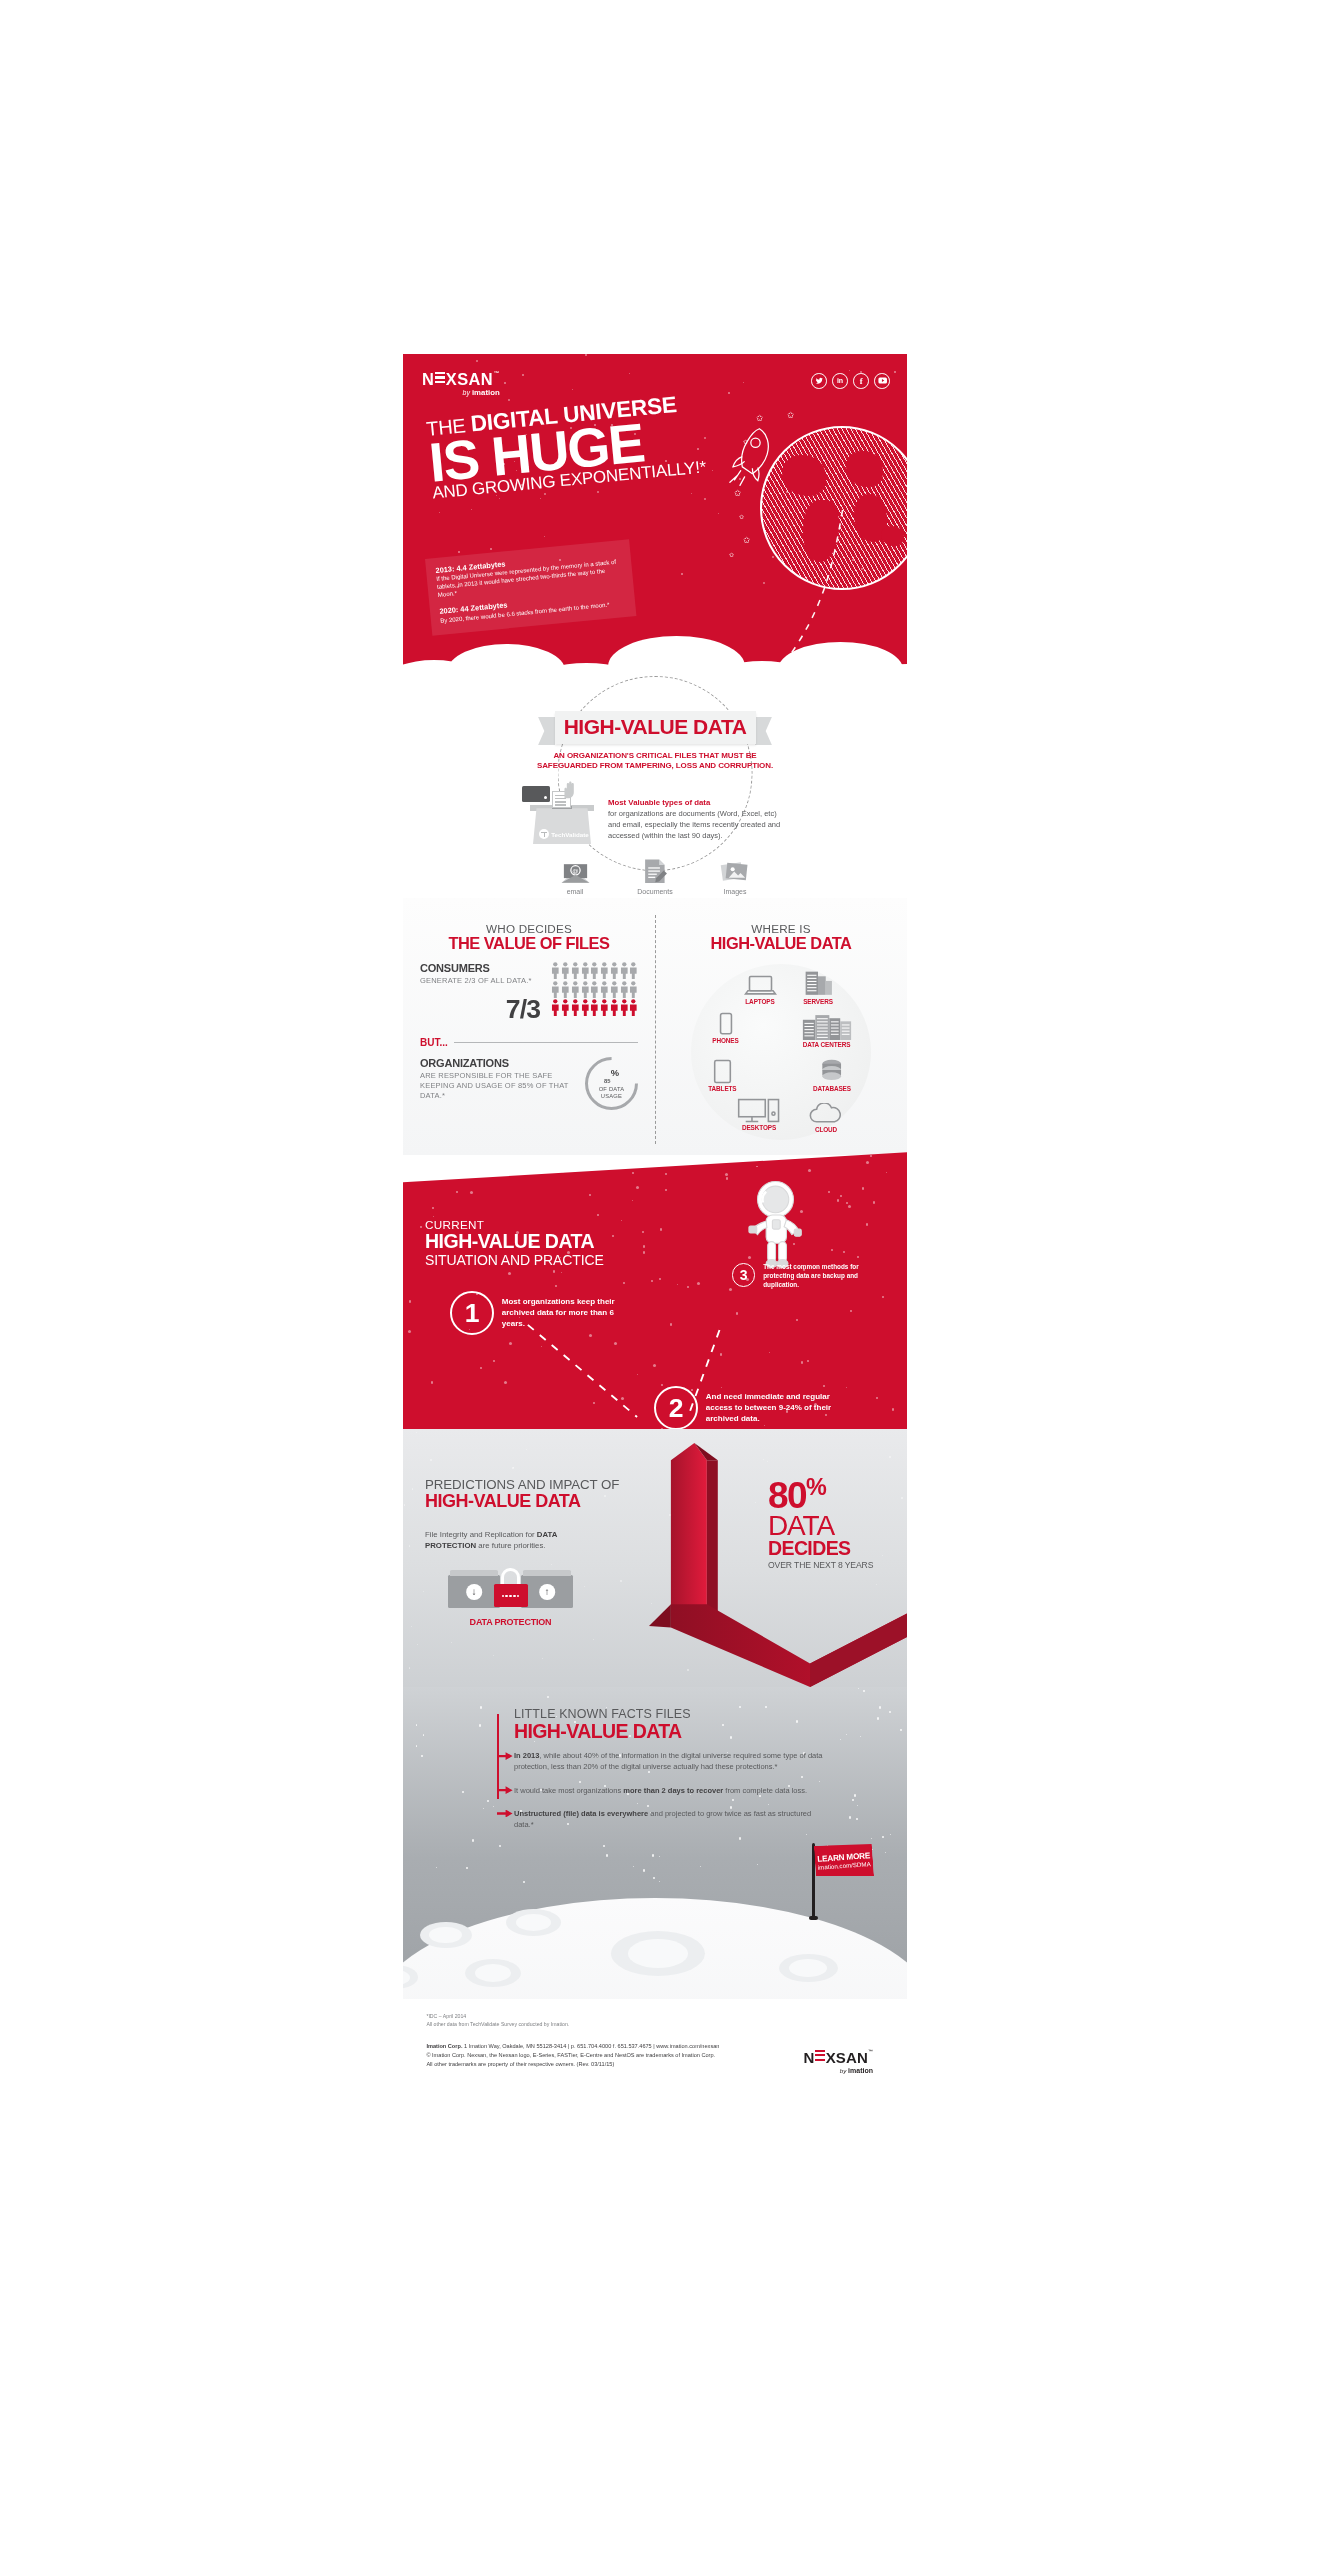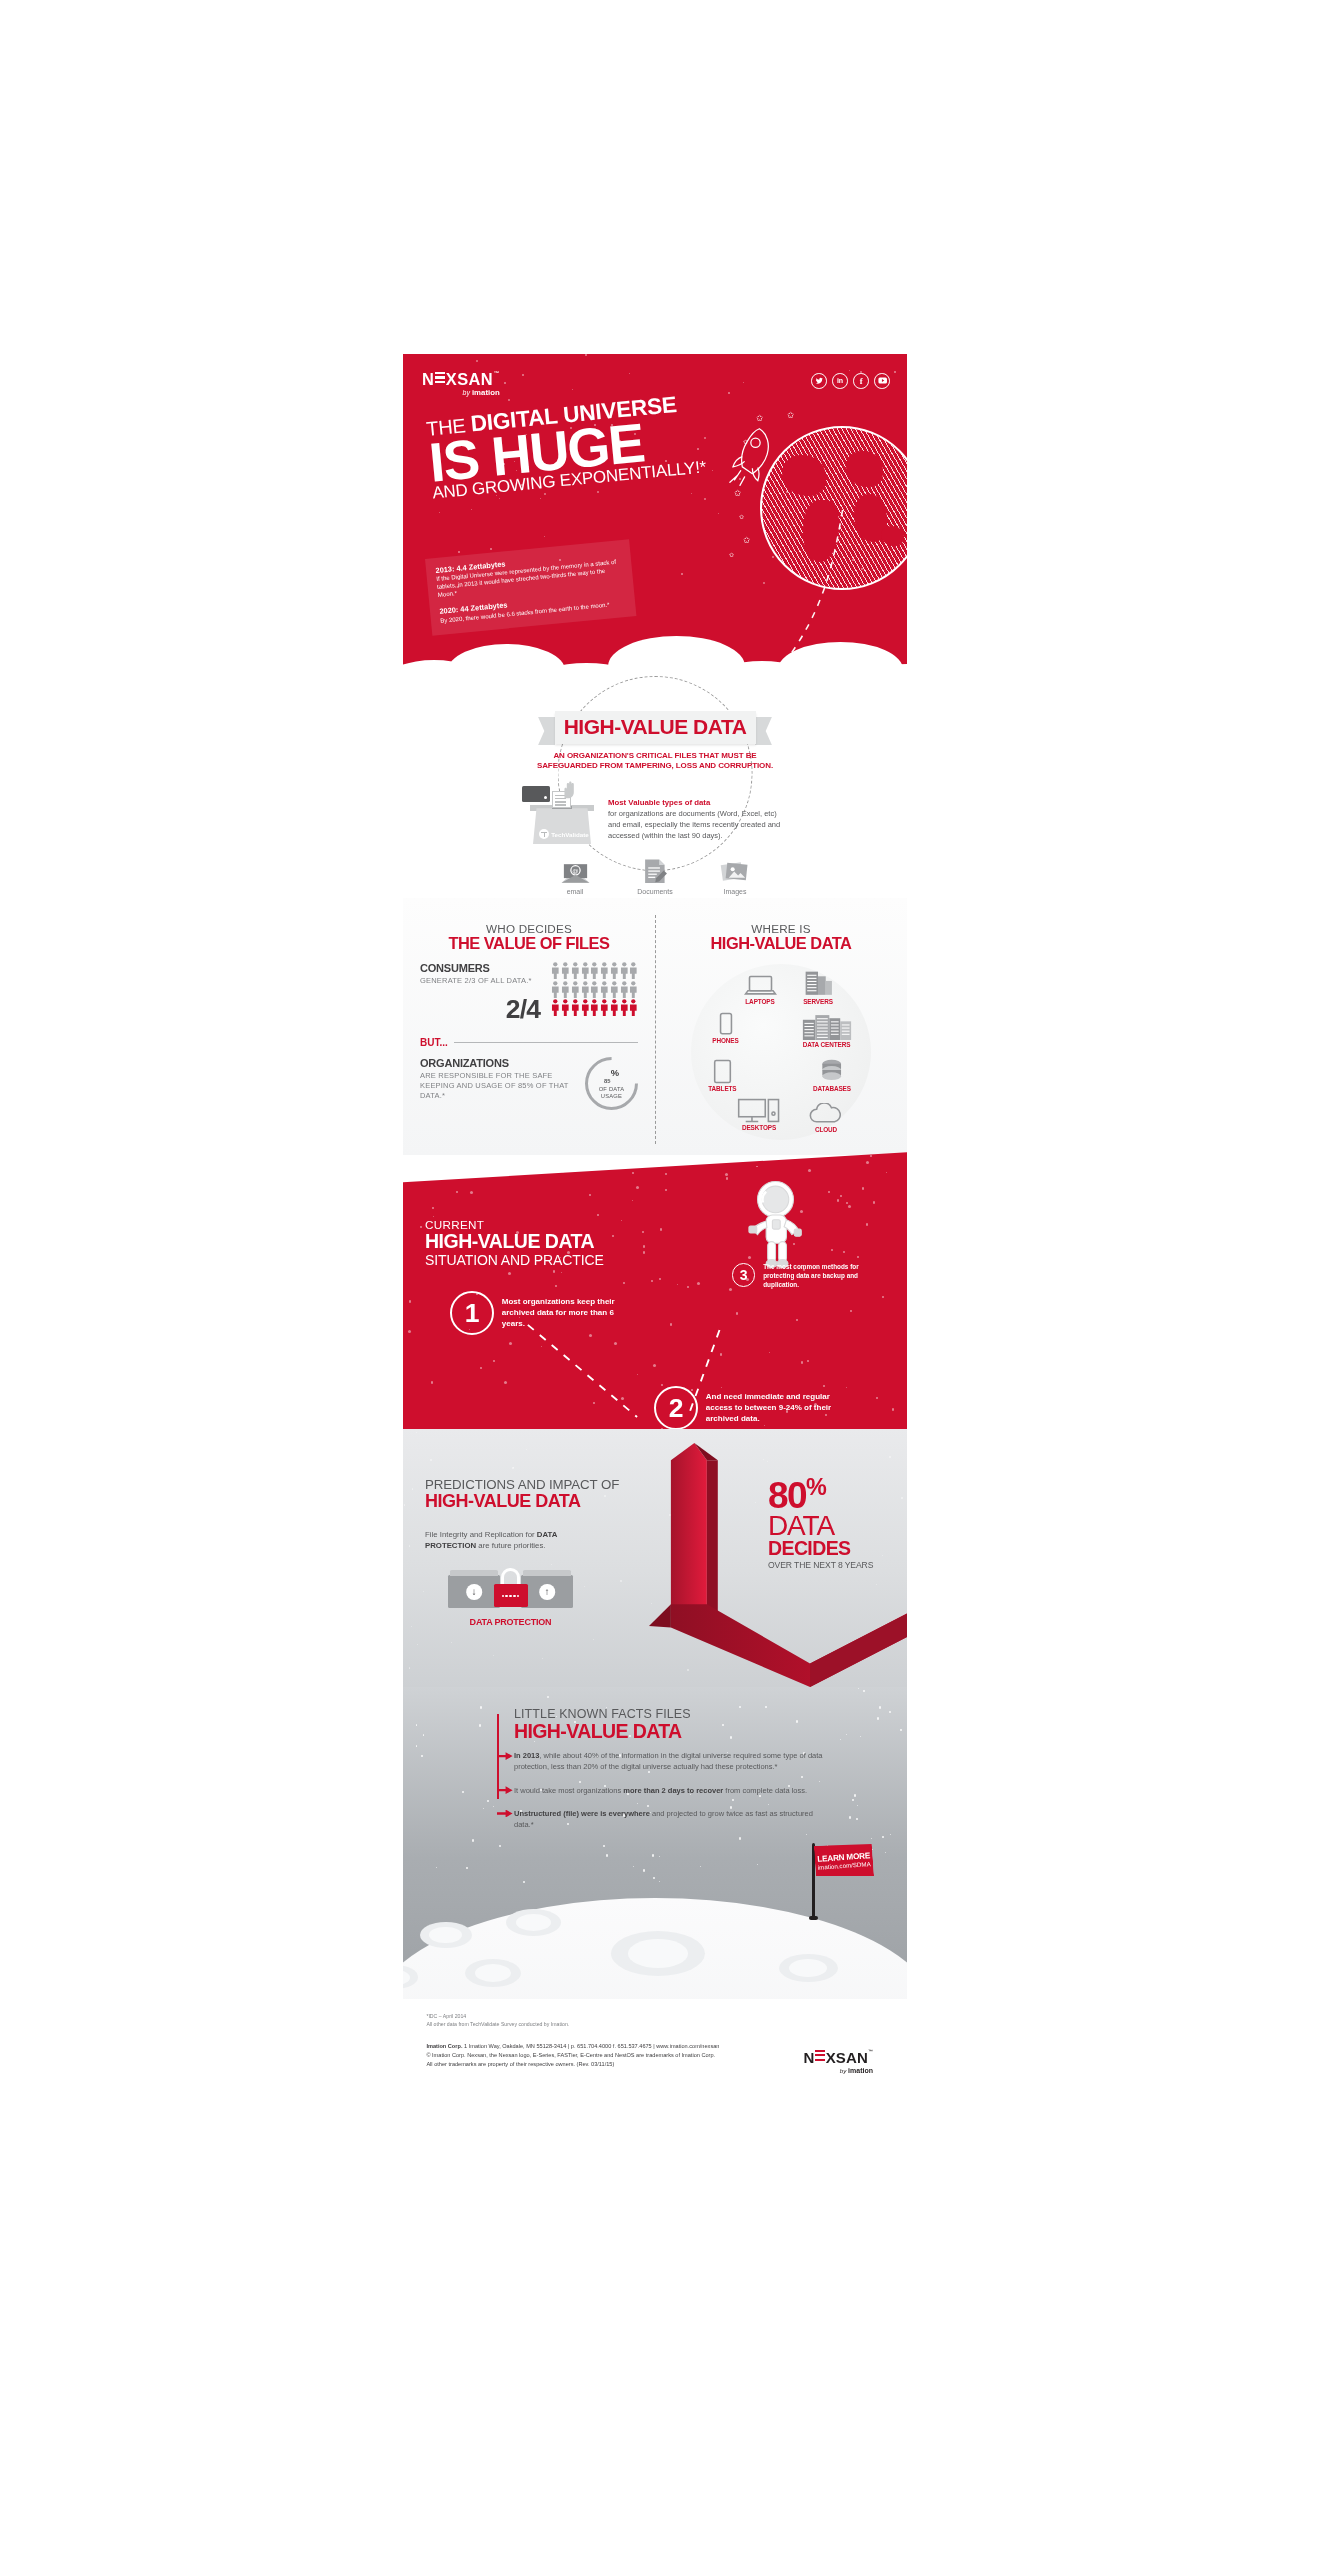--- a/index.html
+++ b/index.html
@@ -520,21 +520,21 @@
     <div class="vdash"></div>
 
     <div class="col">
       <div class="eyebrow">WHO DECIDES</div>
       <div class="bigred">THE VALUE OF FILES</div>
 
       <div class="consumers-row">
         <div style="flex:1">
           <div class="blk-title">CONSUMERS</div>
           <div class="blk-sub">GENERATE 2/3 OF ALL DATA.*</div>
-          <div class="frac" style="margin-top:7.8px;text-align:right;padding-right:3.1px;">2/4</div>
+          <div class="frac" style="margin-top:7.8px;text-align:right;padding-right:3.1px;">7/3</div>
         </div>
         <div class="people" id="peopleGrid">
               <div class="prow">
                 <svg width="8.6" height="17" viewBox="0 0 11 22">
                   <circle cx="5.5" cy="3" r="2.8" fill="#a7a9ac"></circle>
                   <path d="M1.2 7h8.6v8.2H7.4V22H3.6v-6.8H1.2z" fill="#a7a9ac"></path>
                 </svg>
                 <svg width="8.6" height="17" viewBox="0 0 11 22">
                   <circle cx="5.5" cy="3" r="2.8" fill="#a7a9ac"></circle>
                   <path d="M1.2 7h8.6v8.2H7.4V22H3.6v-6.8H1.2z" fill="#a7a9ac"></path>
@@ -1172,21 +1172,21 @@
         <b>In 2013</b><span>, while about 40% of the information in the digital universe required some type of data protection, less than 20% of the digital universe actually had these protections.*</span>
       </div>
 
       <div class="fitem" style="margin-top:12.5px">
         <span class="pin"></span>
         <span>It would take most organizations </span><b>more than 2 days to recover</b><span> from complete data loss.</span>
       </div>
 
       <div class="fitem" style="margin-top:12.5px">
         <span class="pin"></span>
-        <b>Unstructured (file) were is everywhere</b><span> and projected to grow twice as fast as structured data.*</span>
+        <b>Unstructured (file) data is everywhere</b><span> and projected to grow twice as fast as structured data.*</span>
       </div>
     </div>
 
     <div class="moon">
       <div class="crater" style="left:47px;top:23.4px;width:52px;height:26.5px;"></div>
       <div class="crater" style="left:133px;top:11px;width:55px;height:26.5px;"></div>
       <div class="crater" style="left:92px;top:61px;width:56px;height:28px;"></div>
       <div class="crater" style="left:238px;top:33px;width:94px;height:45px;"></div>
       <div class="crater" style="left:0px;top:67px;width:45px;height:23.4px;"></div>
       <div class="crater" style="left:406px;top:56px;width:59px;height:28px;"></div>

